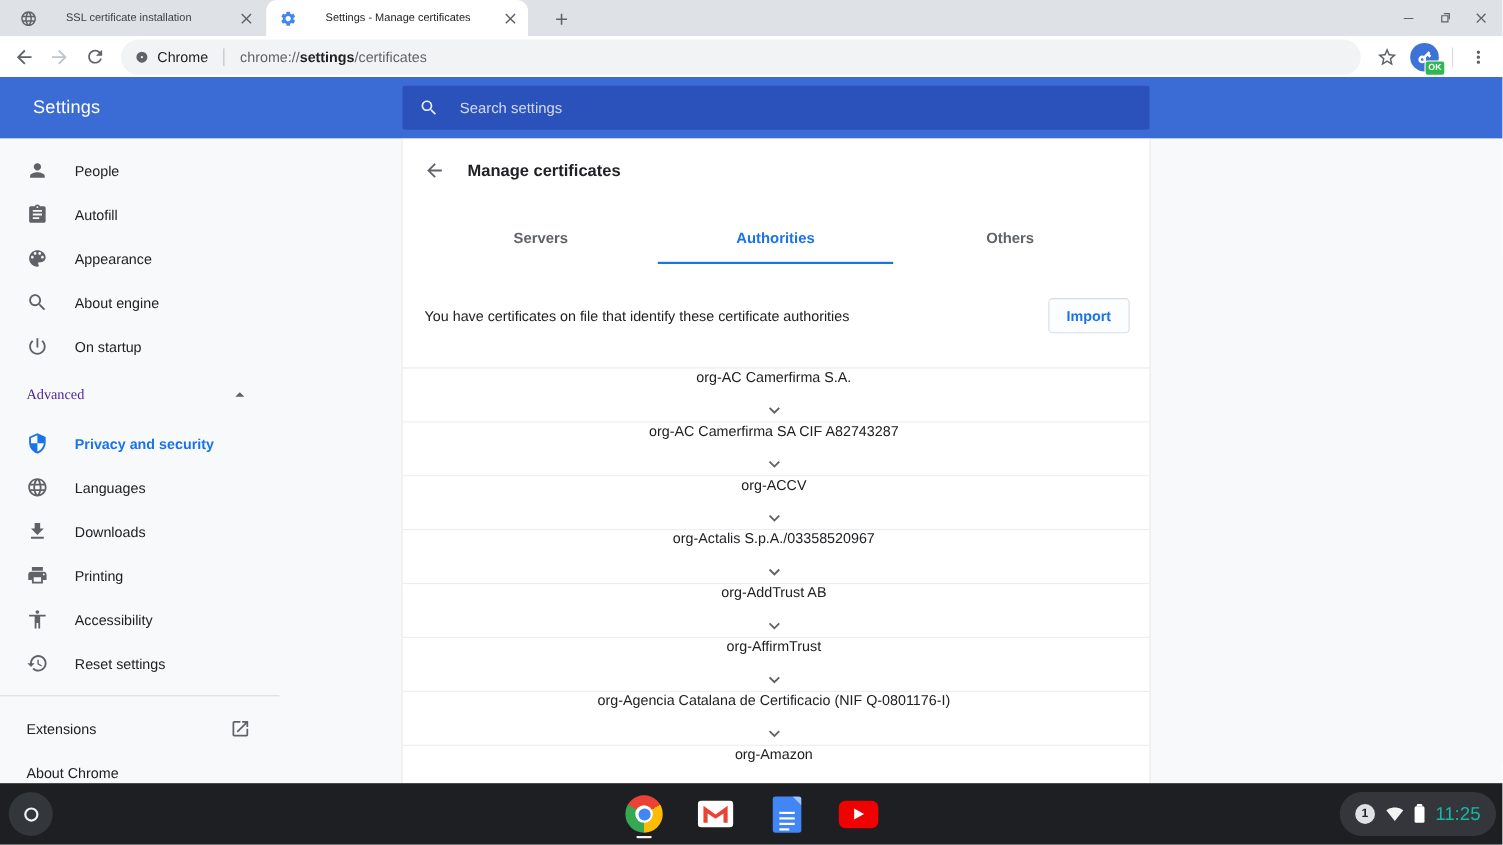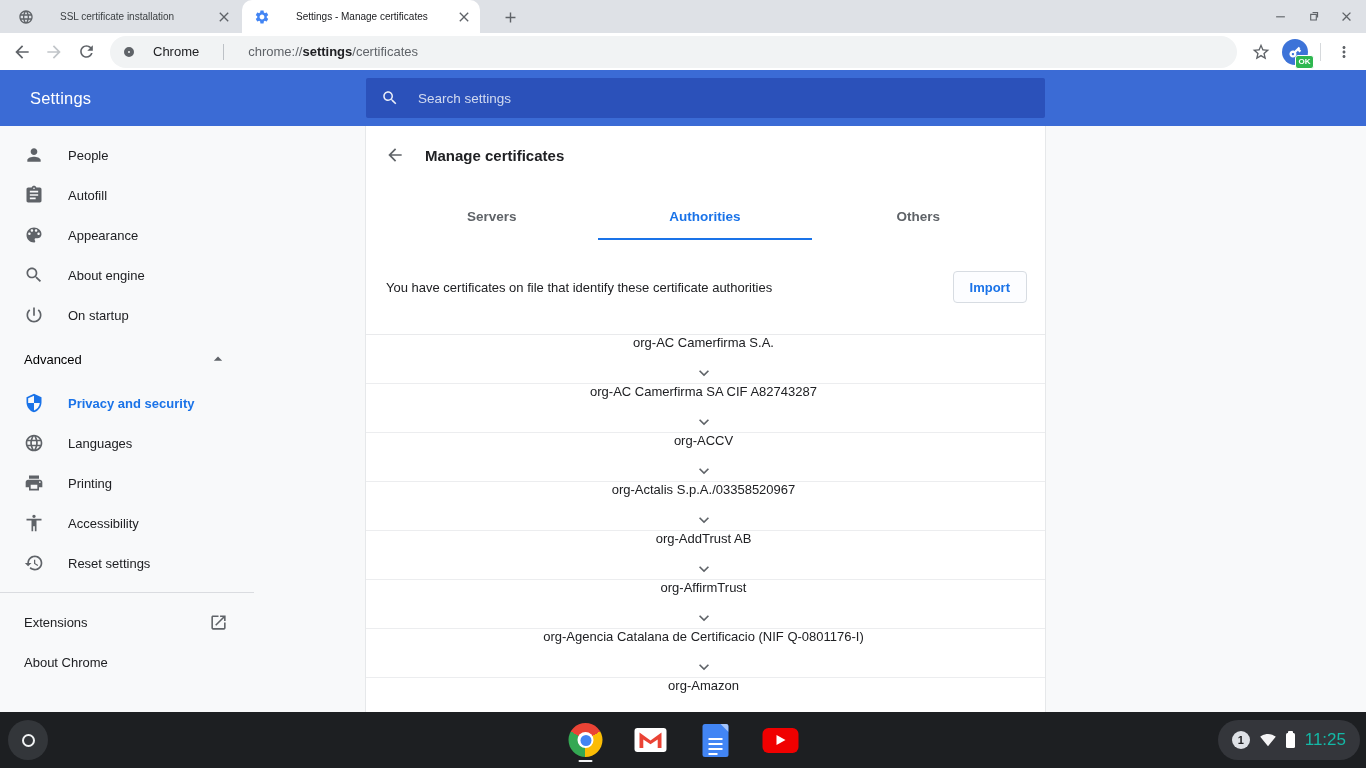--- a/index.html
+++ b/index.html
@@ -21,21 +21,21 @@
   .wincontrols { position:absolute; right:8px; top:4px; display:flex; gap:9px; }
   .winbtn { width:24px; height:24px; display:flex; align-items:center; justify-content:center; color:#5F6368; }
 
   
   .toolbar { position:absolute; top:33px; left:0; right:0; height:37px; background:#fff;
              display:flex; align-items:center; padding:0 8px; gap:4px; }
   .nav-btn { width:28px; height:28px; border-radius:50%; display:flex; align-items:center;
              justify-content:center; color:#5F6368; flex:none; }
   .nav-btn.disabled { color:#C1C5C9; }
   .omnibox { height:32px; flex:1; min-width:0; margin:0 6px; background:#F1F3F4; border-radius:16px;
-             display:flex; align-items:center; padding:0 14px; gap:19px;text-align:center; }
+             display:flex; align-items:center; padding:0 14px; gap:9px;text-align:center; }
   .site-glyph { width:10px; height:10px; border:4px solid #5F6368; border-radius:50%; flex:none; }
   .site-label { font-size:13px; color:#202124; }
   .om-sep { width:1px; height:16px; background:#BDC1C6; margin:0 5px; flex:none; }
   .url { font-size:13px; color:#5F6368; white-space:nowrap; overflow:hidden; }
   .url b { color:#202124; font-weight:700; }
   .avatar { width:26px; height:26px; border-radius:50%; background:#3D73D8; position:relative;
             display:flex; align-items:center; justify-content:center; flex:none; margin:0 3px; }
   .avatar-badge { position:absolute; right:-6px; bottom:-4px; background:#2FB750; color:#fff;
                   font-size:8px; font-weight:700; padding:2px 2.5px; border-radius:3px;
                   border:1px solid #fff; line-height:1; }
@@ -55,21 +55,21 @@
 
   
   .page { position:absolute; top:126px; left:0; right:0; bottom:56px; background:#F8F9FA; overflow:hidden; }
   .sidebar { position:absolute; left:0; top:0; width:254px; padding-top:9px; }
   .side-item { display:flex; align-items:center; height:40px; padding-left:24px; gap:24px;
                font-size:13px; color:#202124; }
   .side-item .mi { color:#5F6368; }
   .side-item.active { color:var(--accent-blue,#1A73E8); font-weight:700; }
   .side-item.active .mi { color:var(--accent-blue,#1A73E8); }
   .advanced { height:48px; display:flex; align-items:center; justify-content:space-between;
-              padding:0 26px 0 24px; font-size:13px; color:#000000; }
+              padding:0 26px 0 24px; font-size:13px; color:#4c1d95;font-family:Liberation Serif, serif; }
   .advanced .mi { color:#5F6368; }
   .side-divider { height:1px; background:#DADCE0; margin-top:9px; }
   .side-link { display:flex; align-items:center; justify-content:space-between; height:40px;
                padding:0 26px 0 24px; font-size:13px; color:#202124; }
   .side-link .mi { color:#5F6368; }
   .side-link.first { margin-top:9px; }
 
   
   .card { position:absolute; left:365px; top:0; width:681px; bottom:0; background:#fff;
           border-left:1px solid #E6E8EA; border-right:1px solid #E6E8EA; }
@@ -273,20 +273,26 @@
       <span>Privacy and security</span>
     </div>
     <div class="side-item">
       <svg class="mi" width="20" height="20" viewBox="0 0 24 24" fill="currentColor">
           <path d="M11.99 2C6.47 2 2 6.48 2 12s4.47 10 9.99 10C17.52 22 22 17.52 22 12S17.52 2 11.99 2zm6.93 6h-2.95c-.32-1.25-.78-2.45-1.38-3.56 1.84.63 3.37 1.91 4.33 3.56zM12 4.04c.83 1.2 1.48 2.53 1.91 3.96h-3.82c.43-1.43 1.08-2.76 1.91-3.96zM4.26 14C4.1 13.36 4 12.69 4 12s.1-1.36.26-2h3.38c-.08.66-.14 1.32-.14 2 0 .68.06 1.34.14 2H4.26zm.82 2h2.95c.32 1.25.78 2.45 1.38 3.56-1.84-.63-3.37-1.9-4.33-3.56zm2.95-8H5.08c.96-1.66 2.49-2.93 4.33-3.56C8.81 5.55 8.35 6.75 8.03 8zM12 19.96c-.83-1.2-1.48-2.53-1.91-3.96h3.82c-.43 1.43-1.08 2.76-1.91 3.96zM14.34 14H9.66c-.09-.66-.16-1.32-.16-2 0-.68.07-1.35.16-2h4.68c.09.65.16 1.32.16 2 0 .68-.07 1.34-.16 2zm.25 5.56c.6-1.11 1.06-2.31 1.38-3.56h2.95c-.96 1.65-2.49 2.93-4.33 3.56zM16.36 14c.08-.66.14-1.32.14-2 0-.68-.06-1.34-.14-2h3.38c.16.64.26 1.31.26 2s-.1 1.36-.26 2h-3.38z"></path>
         </svg>
       <span>Languages</span>
     </div>
     <div class="side-item">
       <svg class="mi" width="20" height="20" viewBox="0 0 24 24" fill="currentColor">
+          <path d="M19 9h-4V3H9v6H5l7 7 7-7zM5 18v2h14v-2H5z"></path>
+        </svg>
+      <span>Downloads</span>
+    </div>
+    <div class="side-item">
+      <svg class="mi" width="20" height="20" viewBox="0 0 24 24" fill="currentColor">
           <path d="M19 8H5c-1.66 0-3 1.34-3 3v6h4v4h12v-4h4v-6c0-1.66-1.34-3-3-3zm-3 11H8v-5h8v5zm3-7c-.55 0-1-.45-1-1s.45-1 1-1 1 .45 1 1-.45 1-1 1zm-1-9H6v4h12V3z"></path>
         </svg>
       <span>Printing</span>
     </div>
     <div class="side-item">
       <svg class="mi" width="20" height="20" viewBox="0 0 24 24" fill="currentColor">
           <path d="M12 2c1.1 0 2 .9 2 2s-.9 2-2 2-2-.9-2-2 .9-2 2-2zm9 7h-6v13h-2v-6h-2v6H9V9H3V7h18v2z"></path>
         </svg>
       <span>Accessibility</span>
     </div>

